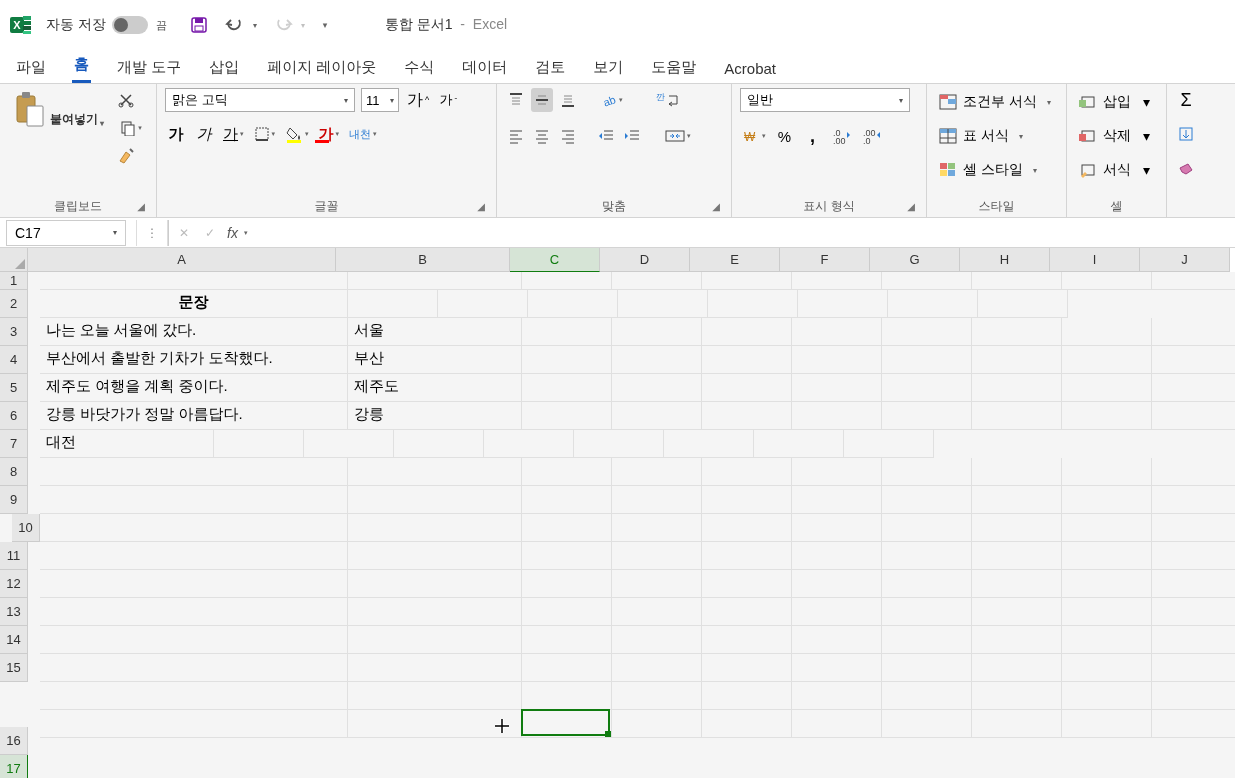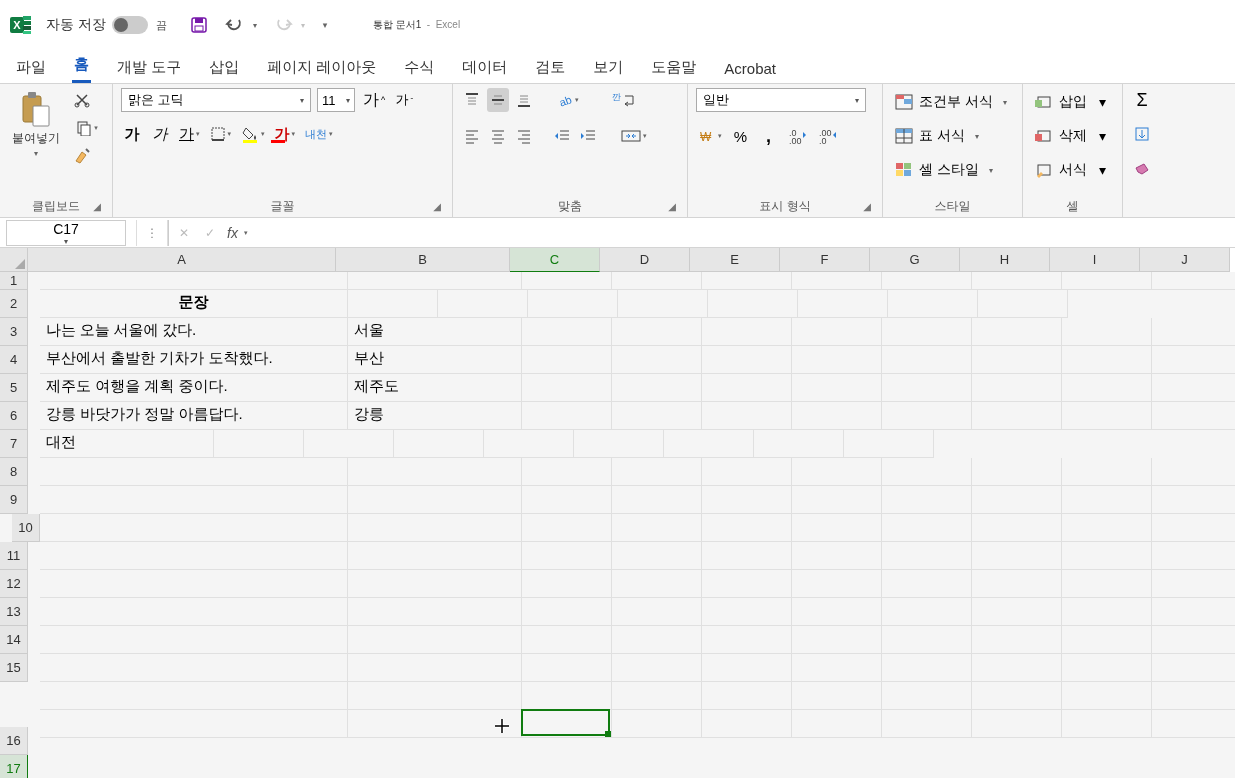--- a/index.html
+++ b/index.html
@@ -58,23 +58,23 @@
   cursor: pointer;
 }
 .qat-split { display: flex; align-items: center; }
 .qat-arrow {
   width: 12px; height: 28px;
   display: flex; align-items: center; justify-content: center;
   font-size: 8px;
   color: #666;
 }
 .doctitle {
-  font-size: 10px;
+  font-size: 14px;
   color: #333;
-  margin-left: 30px;
+  margin-left: 42px;
 }
 .doctitle .appname { color: #888; }
 .searchbox {
   margin-left: 120px;
   width: 440px; height: 34px;
   background: #fff;
   border: 1px solid #ccc;
   border-radius: 6px;
   display: flex; align-items: center;
   padding: 0 12px;
@@ -134,24 +134,25 @@
 .dialog-launch {
   position: absolute;
   right: 0; bottom: 2px;
   width: 14px; height: 14px;
   font-size: 10px;
   color: #777;
   display: flex; align-items: center; justify-content: center;
 }
 
 .big-btn {
-  display: flex; flex-direction: column; align-items: center;
+  display: flex; flex-direction: row; align-items: flex-end;
   gap: 2px;
   padding: 4px;
   cursor: pointer;
+  font-weight: bold;
 }
 .big-btn .ico { width: 36px; height: 36px; display:flex;align-items:center;justify-content:center; }
 .big-btn .lbl { font-size: 12px; color: #333; }
 .big-btn .arr { font-size: 8px; color: #666; }
 
 .mini-col { display: flex; flex-direction: column; gap: 4px; }
 .mini-btn {
   width: 24px; height: 24px;
   display: flex; align-items: center; justify-content: center;
   cursor: pointer;
@@ -223,21 +224,20 @@
   border-bottom: 1px solid #d4d4d4;
 }
 .namebox {
   width: 120px; height: 26px;
   border: 1px solid #ccc;
   margin-left: 6px;
   display: flex; align-items: center;
   padding: 0 8px;
   font-size: 14px;
   justify-content: space-between;
-  flex-direction: column;
 }
 .fbar-sep { width: 10px; }
 .fbar-btns {
   display: flex; align-items: center;
   border-left: 1px solid #ccc;
   height: 26px;
   padding: 0 4px;
   gap: 4px;
 }
 .fbar-btns .icon-btn { color: #aaa; }

